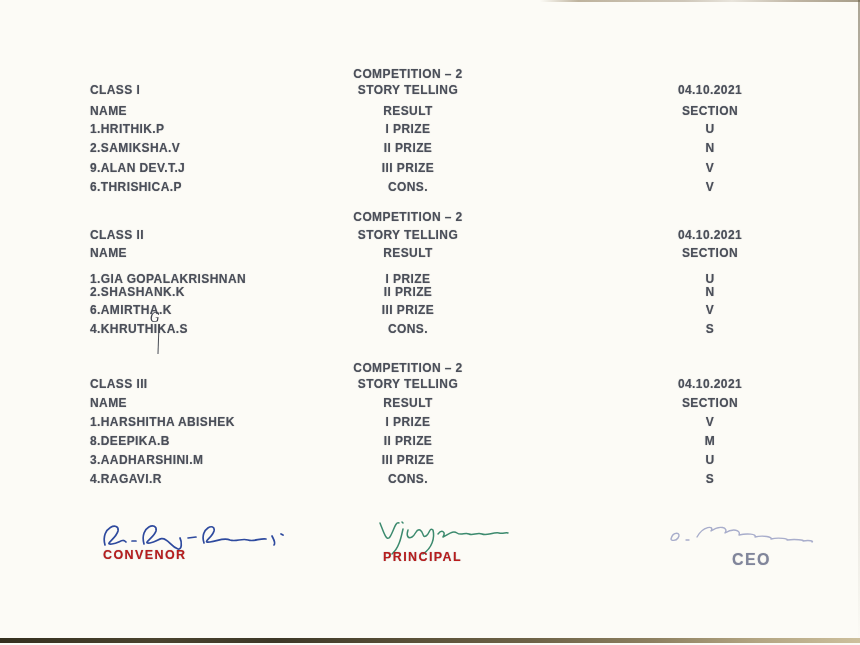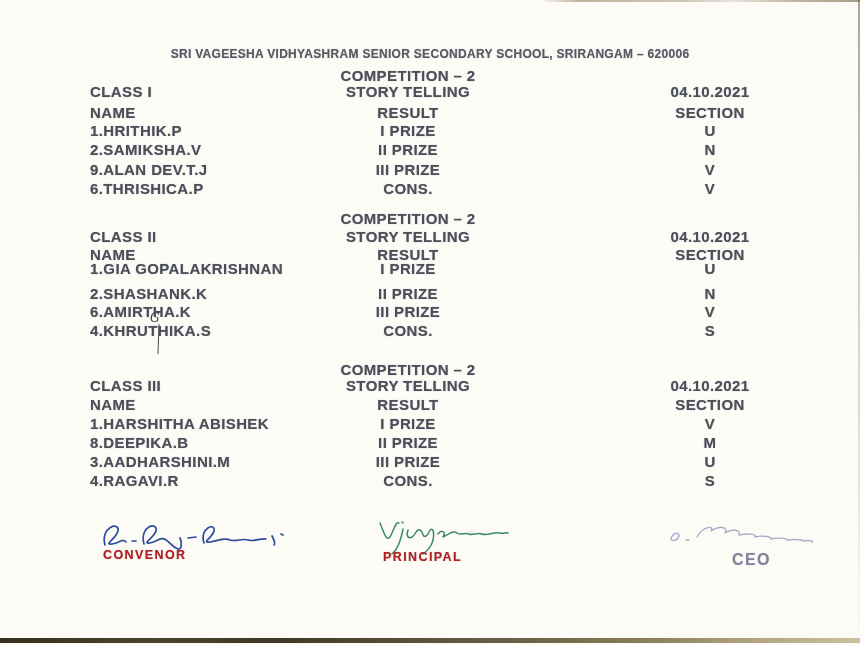--- a/index.html
+++ b/index.html
@@ -29,21 +29,21 @@
   .scan-edge-right {
     position: absolute; top: 0; right: 0; width: 2px; height: 645px;
     background: linear-gradient(180deg,
       rgba(105,95,70,.55) 0%, rgba(105,95,70,.3) 40%, rgba(105,95,70,.15) 75%, rgba(105,95,70,0) 100%);
   }
 
   
   .txt {
     color: #4b4f59;
     font-weight: 700;
-    font-size: 15px;
+    font-size: 12px;
     letter-spacing: .4px;
     text-shadow: 0 0 1px rgba(85,90,100,.55);
     white-space: nowrap;
   }
   .title-line {
     position: absolute; top: 47px; left: 0; width: 860px;
     text-align: center;
     font-size: 12px; letter-spacing: .3px;
     color: #565b65;
   }
@@ -79,21 +79,20 @@
 </style>
 </head>
 <body>
 
 <div class="page">
 
   <div class="scan-edge-top"></div>
   <div class="scan-edge-bottom"></div>
   <div class="scan-edge-right"></div>
 
-  <div class="title-line txt">SRI VAGEESHA VIDHYASHRAM SENIOR SECONDARY SCHOOL, SRIRANGAM – 620006</div>
 
   <section>
     <div class="row" style="top:67px">
         <span class="c2 txt">COMPETITION – 2</span>
       </div>
     <div class="row" style="top:83px">
       <span class="c1 txt">CLASS I</span>
       <span class="c2 txt">STORY TELLING</span>
       <span class="c3 txt">04.10.2021</span>
     </div>
@@ -131,21 +130,21 @@
     <div class="row" style="top:228px">
       <span class="c1 txt">CLASS II</span>
       <span class="c2 txt">STORY TELLING</span>
       <span class="c3 txt">04.10.2021</span>
     </div>
     <div class="row" style="top:246px">
       <span class="c1 txt">NAME</span>
       <span class="c2 txt">RESULT</span>
       <span class="c3 txt">SECTION</span>
     </div>
-    <div class="row" style="top:260px">
+    <div class="row" style="top:272px">
       <span class="c1 txt">1.GIA GOPALAKRISHNAN</span>
       <span class="c2 txt">I PRIZE</span>
       <span class="c3 txt">U</span>
     </div>
     <div class="row" style="top:285px">
       <span class="c1 txt">2.SHASHANK.K</span>
       <span class="c2 txt">II PRIZE</span>
       <span class="c3 txt">N</span>
     </div>
     <div class="row" style="top:303px">

